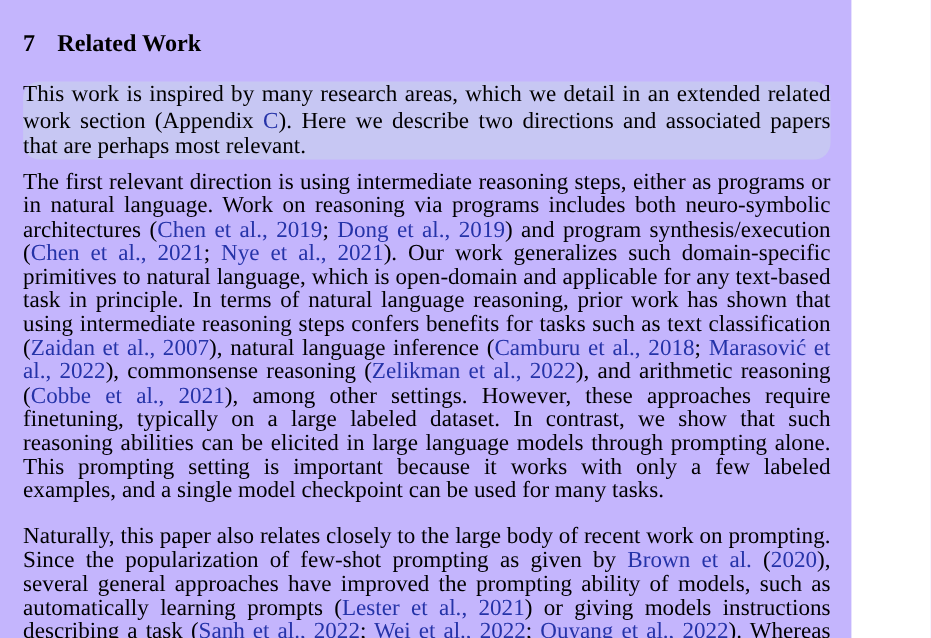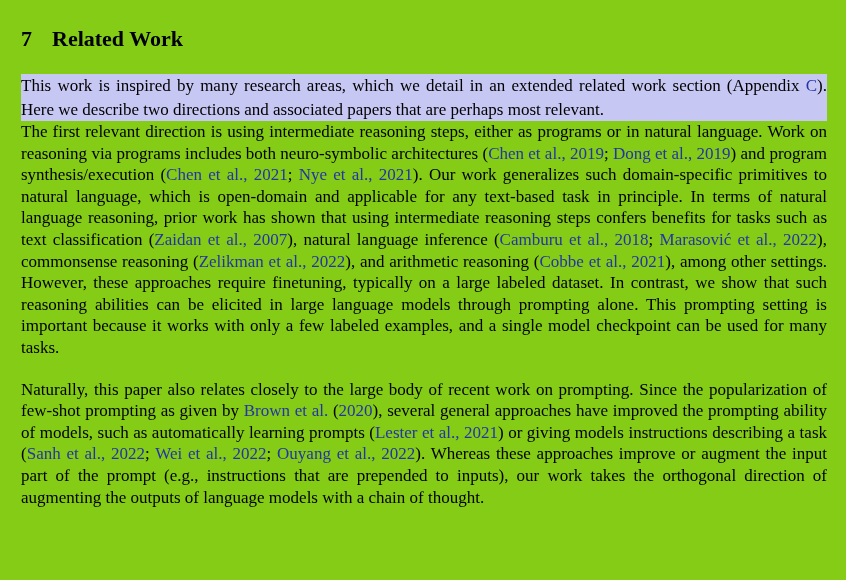--- a/index.html
+++ b/index.html
@@ -2,52 +2,53 @@
 <html style="--link: #2533a8; --highlight: #c7c7f3;"><head>
 <meta charset="utf-8">
 <style>
   html, body {
     margin: 0;
     padding: 0;
     background: #ffffff;
   }
   .page {
     position: relative;
-    width: 846px;
+    width: 774px;
     height: 580px;
     overflow: hidden;
-    background: #84cc16;
+    background: #c4b5fd;
     box-sizing: border-box;
     padding: 26px 19px 17px 21px;
     font-family: "Liberation Serif", "DejaVu Serif", serif;
     color: #000000;
   }
   .section-heading {
     margin: 0;
     font-size: 22px;
     font-weight: bold;
     line-height: 26px;
     color: #000000;
   }
   .section-heading .sec-num {
     display: inline-block;
     margin-right: 20px;
   }
   .para {
-    font-size: 17px;
+    font-size: 21px;
     line-height: 21.6px;
     text-align: justify;
     margin: 0;
+    border-radius: 15px;
   }
   .highlight-para {
     margin-top: 22px;
     line-height: 23.5px;
     background: var(--highlight, #c7c7f3);
   }
-  .para-1 { }
+  .para-1 { margin-top: 10px; }
   .para-2 { margin-top: 20px; }
   .cite-link {
     color: var(--link, #2533a8);
     cursor: pointer;
   }
   .plain { color: inherit; }
 </style>
 </head>
 <body>
 

